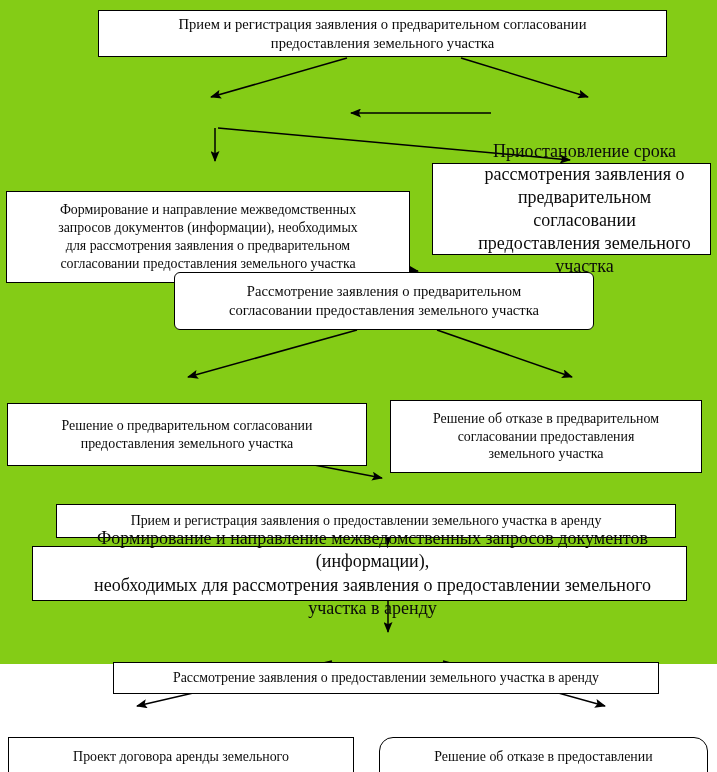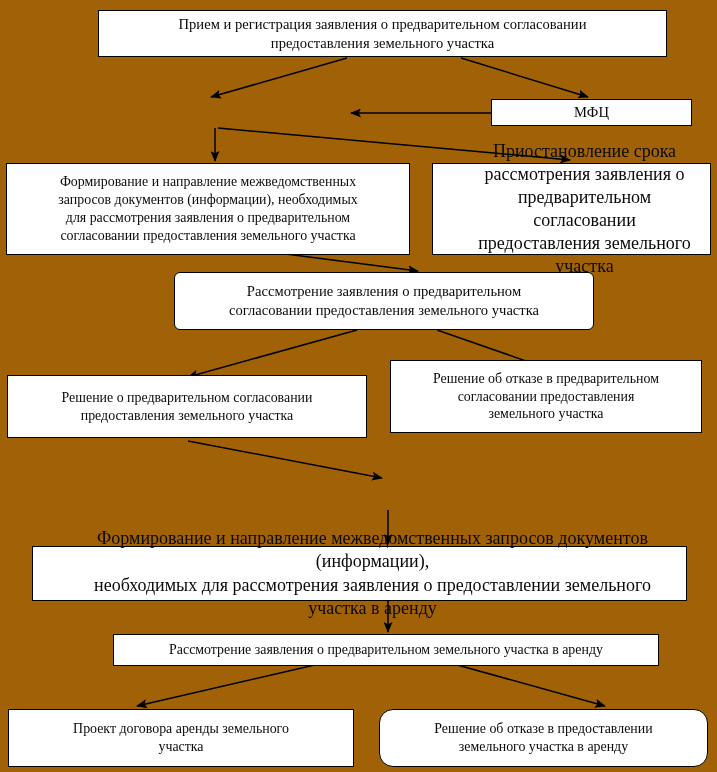--- a/index.html
+++ b/index.html
@@ -9,22 +9,22 @@
   }
   body {
     width: 717px;
     height: 772px;
     font-family: "Liberation Serif", "DejaVu Serif", serif;
     overflow: hidden;
   }
   #diagram-root {
     position: relative;
     width: 717px;
-    height: 772px;
-    background: #a16207;
+    height: 664px;
+    background: #84cc16;
   }
   #flow-svg {
     position: absolute;
     left: 0;
     top: 0;
     width: 717px;
     height: 772px;
   }
   .node-box {
     position: absolute;
@@ -39,21 +39,21 @@
     line-height: 1.28;
     padding: 2px 6px;
     z-index: 2;
   }
   .node-label {
     display: block;
     width: 100%;
     white-space: pre-line;
   }
   .fs-15 { font-size: 14.6px; }
-  .fs-14 { font-size: 13.9px; }
+  .fs-14 { font-size: 13.9px; margin-top: 28px; }
   .fs-13 { font-size: 18px; padding-left: 32px; }
 </style>
 </head>
 <body>
 
 <div id="diagram-root">
 
   <svg id="flow-svg" viewBox="0 0 717 772">
     <defs>
       <marker id="arrowhead" markerWidth="11" markerHeight="9" refX="10" refY="4.5" orient="auto" markerUnits="userSpaceOnUse">
@@ -87,23 +87,20 @@
 
     <line x1="443" y1="661" x2="605" y2="706" stroke="#000000" stroke-width="1.5" marker-end="url(#arrowhead)"></line>
   </svg>
 
   <div class="node-box fs-15" style="left:98px; top:10px; width:569px; height:47px;">
     <span class="node-label">Прием и регистрация заявления о предварительном согласовании
 предоставления земельного участка</span>
   </div>
 
 
-  <div class="node-box fs-15" style="left:491px; top:99px; width:201px; height:27px;">
-    <span class="node-label">МФЦ</span>
-  </div>
 
   <div class="node-box fs-14" style="left:6px; top:163px; width:404px; height:92px;">
     <span class="node-label">Формирование и направление межведомственных
 запросов документов (информации), необходимых
 для рассмотрения заявления о предварительном
 согласовании предоставления земельного участка</span>
   </div>
 
   <div class="node-box fs-13" style="left:432px; top:163px; width:279px; height:92px;">
     <span class="node-label">Приостановление срока
@@ -115,34 +112,37 @@
   <div class="node-box fs-15" style="left:174px; top:272px; width:420px; height:58px;border-radius:6px;">
     <span class="node-label">Рассмотрение заявления о предварительном
 согласовании предоставления земельного участка</span>
   </div>
 
   <div class="node-box fs-14" style="left:7px; top:375px; width:360px; height:63px;">
     <span class="node-label">Решение о предварительном согласовании
 предоставления земельного участка</span>
   </div>
 
-  <div class="node-box fs-14" style="left:390px; top:360px; width:312px; height:73px;">
+  <div class="node-box fs-14" style="left:390px; top:372px; width:312px; height:73px;">
     <span class="node-label">Решение об отказе в предварительном
 согласовании предоставления
 земельного участка</span>
   </div>
 
+  <div class="node-box fs-14" style="left:56px; top:476px; width:620px; height:34px;">
+    <span class="node-label">Прием и регистрация заявления о предоставлении земельного участка в аренду</span>
+  </div>
 
   <div class="node-box fs-13" style="left:32px; top:546px; width:655px; height:55px;">
     <span class="node-label">Формирование и направление межведомственных запросов документов (информации),
 необходимых для рассмотрения заявления о предоставлении земельного участка в аренду</span>
   </div>
 
   <div class="node-box fs-14" style="left:113px; top:634px; width:546px; height:32px;">
-    <span class="node-label">Рассмотрение заявления о предварительном земельного участка в аренду</span>
+    <span class="node-label">Рассмотрение заявления о предоставлении земельного участка в аренду</span>
   </div>
 
   <div class="node-box fs-14" style="left:8px; top:709px; width:346px; height:58px;">
     <span class="node-label">Проект договора аренды земельного
 участка</span>
   </div>
 
   <div class="node-box fs-14" style="left:379px; top:709px; width:329px; height:58px;border-radius:14px;">
     <span class="node-label">Решение об отказе в предоставлении
 земельного участка в аренду</span>

